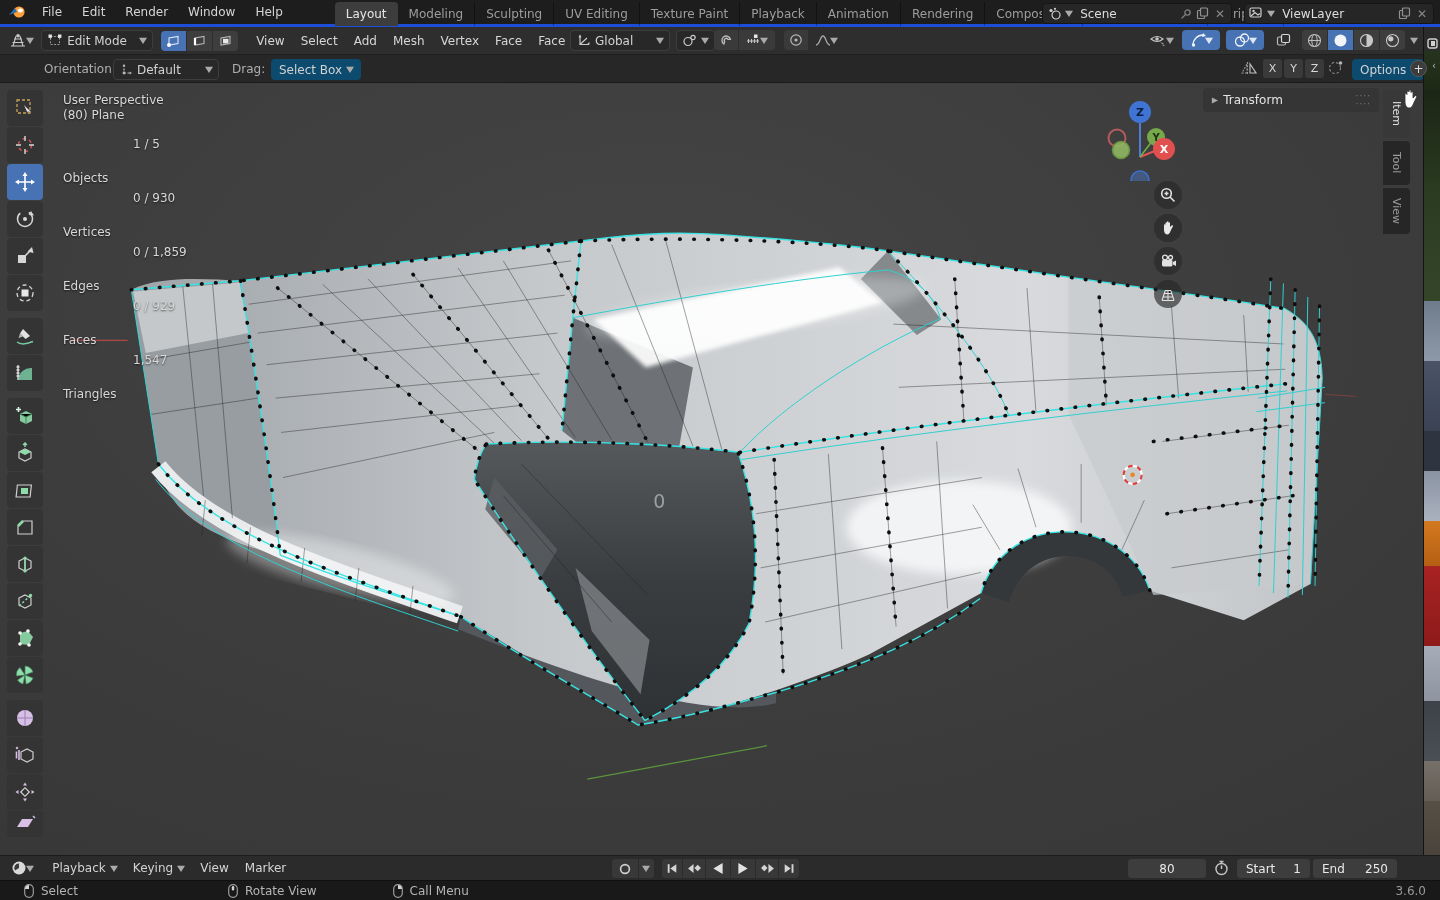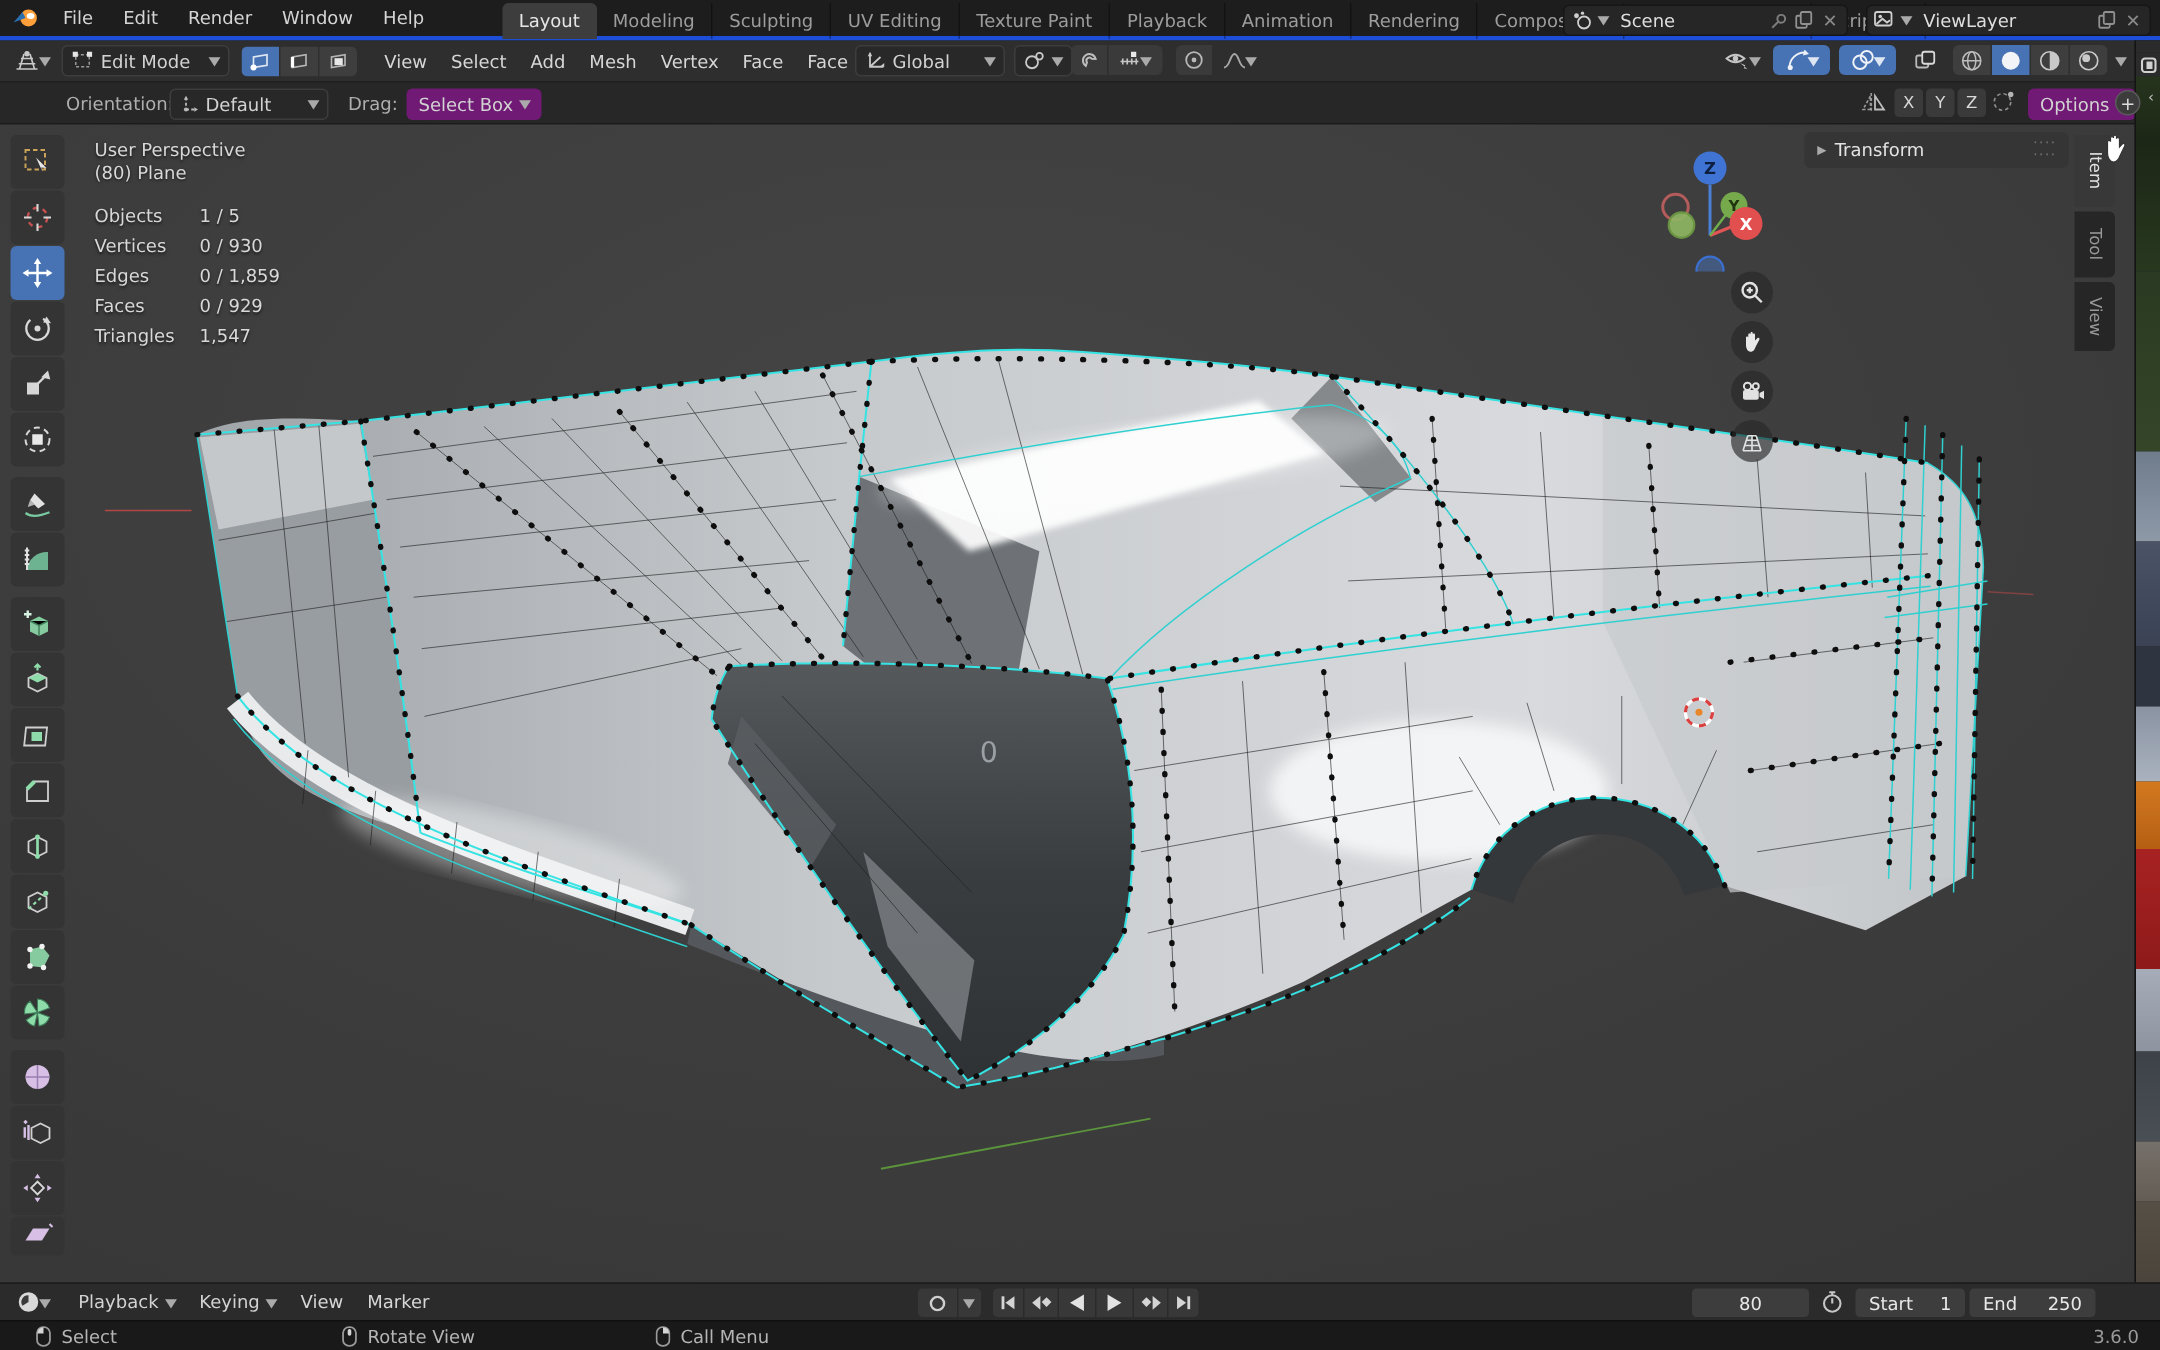--- a/index.html
+++ b/index.html
@@ -15,38 +15,38 @@
   .wtab.active{background:#3d3d3d;color:#e6e6e6;border-radius:4px 4px 0 0;border-right:none;}
   .idsel{display:flex;align-items:center;height:21px;background:#262626;border:1px solid #161616;border-radius:4px;padding:0 4px;gap:4px;}
   .idsel .txt{color:#dedede;padding:0 4px;}
   .gico{opacity:.75;}
   .xico{color:#8a8a8a;font-size:12px;padding:0 2px;}
   
   #hrow2{position:absolute;left:0;top:27px;width:1440px;height:28px;background:#2e2e2e;border-bottom:1px solid #1f1f1f;display:flex;align-items:center;}
   #hrow3{position:absolute;left:0;top:55px;width:1440px;height:28px;background:#272727;border-bottom:1px solid #1b1b1b;}
   .hbtn{display:inline-flex;align-items:center;justify-content:center;height:20px;border-radius:4px;padding:0 3px;}
   .pill{background:#282828;border:1px solid #3d3d3d;border-radius:4px;height:21px;display:inline-flex;align-items:center;padding:0 6px;gap:5px;}
-  .pill2{background:#701a75;border-radius:4px;height:21px;display:inline-flex;align-items:center;padding:0 8px;gap:5px;}
+  .pill2{background:#0c4a6e;border-radius:4px;height:21px;display:inline-flex;align-items:center;padding:0 8px;gap:5px;}
   .chev{font-size:8px;color:#aaa;transform:scaleX(1.3);}
   .hmenu{padding:0 8px;color:#d6d6d6;line-height:28px;}
   .segbtn{width:25px;height:20px;background:#3e3e3e;display:inline-flex;align-items:center;justify-content:center;}
   .segbtn.on{background:#4772b3;}
   .lbl{color:#aeaeae;}
   .axisbtn{width:19px;height:19px;background:#3a3a3a;border-radius:3px;display:inline-flex;align-items:center;justify-content:center;color:#d8d8d8;font-size:11px;margin-right:2px;}
   
   #viewport{position:absolute;left:0;top:83px;width:1440px;height:772px;background:radial-gradient(ellipse 1200px 700px at 45% 30%, #454545 0%, #3c3c3c 60%, #373737 100%);overflow:hidden;}
   #scene{position:absolute;left:0;top:0;}
   .ce{stroke:#36e3e3;stroke-width:1.5;fill:none;}
   .ce2{stroke:#2fd0d0;stroke-width:1.1;fill:none;}
   .vd{stroke:#0e0e0e;stroke-width:4;fill:none;stroke-linecap:round;stroke-dasharray:.6 15;}
   .bw{stroke:#1d1d1d;stroke-width:.7;fill:none;opacity:.65;}
   
   #stats{position:absolute;left:63px;top:10px;color:#d8d8d8;text-shadow:0 1px 2px rgba(0,0,0,.6);}
   #stats .row{display:flex;margin-top:1px;line-height:19px;}
-  #stats .sl{width:56px;}
+  #stats .sl{width:56px;margin-top:34px;}
   #stats .sv{margin-left:14px;}
   
   #toolbar{position:absolute;left:7px;top:7px;width:38px;display:flex;flex-direction:column;gap:1px;}
   .tbtn{width:36px;height:36px;background:#343434;border-radius:4px;display:flex;align-items:center;justify-content:center;}
   .tbtn.on{background:#4772b3;}
   .tgap{height:5px;}
   
   .navbtn{position:absolute;width:28px;height:28px;border-radius:50%;background:rgba(40,40,40,.65);display:flex;align-items:center;justify-content:center;}
   
   #tpanel{position:absolute;left:1203px;top:5px;width:176px;height:24px;background:#353535;border-radius:4px;display:flex;align-items:center;padding:0 8px;gap:6px;color:#e3e3e3;}
@@ -834,21 +834,21 @@
         </svg>
       <span>Select</span>
     </span>
     <span class="hint" style="margin-left:150px">
       <svg width="10" height="14" viewBox="0 0 10 14">
           <rect x="0.7" y="0.7" width="8.6" height="12.6" rx="4" fill="none" stroke="#9a9a9a" stroke-width="1.2"></rect>
           <rect x="3.8" y="2" width="2.4" height="4.5" rx="1.2" fill="#d5d5d5"></rect>
         </svg>
       <span>Rotate View</span>
     </span>
-    <span class="hint" style="margin-left:120px">
+    <span class="hint" style="margin-left:76px">
       <svg width="10" height="14" viewBox="0 0 10 14">
           <rect x="0.7" y="0.7" width="8.6" height="12.6" rx="4" fill="none" stroke="#9a9a9a" stroke-width="1.2"></rect>
           <path d="M9,5 C9,2 7,1 5,1 L5,5 Z" fill="#d5d5d5"></path>
         </svg>
       <span>Call Menu</span>
     </span>
     <span class="ver">3.6.0</span>
   </div>
 
 </div>

